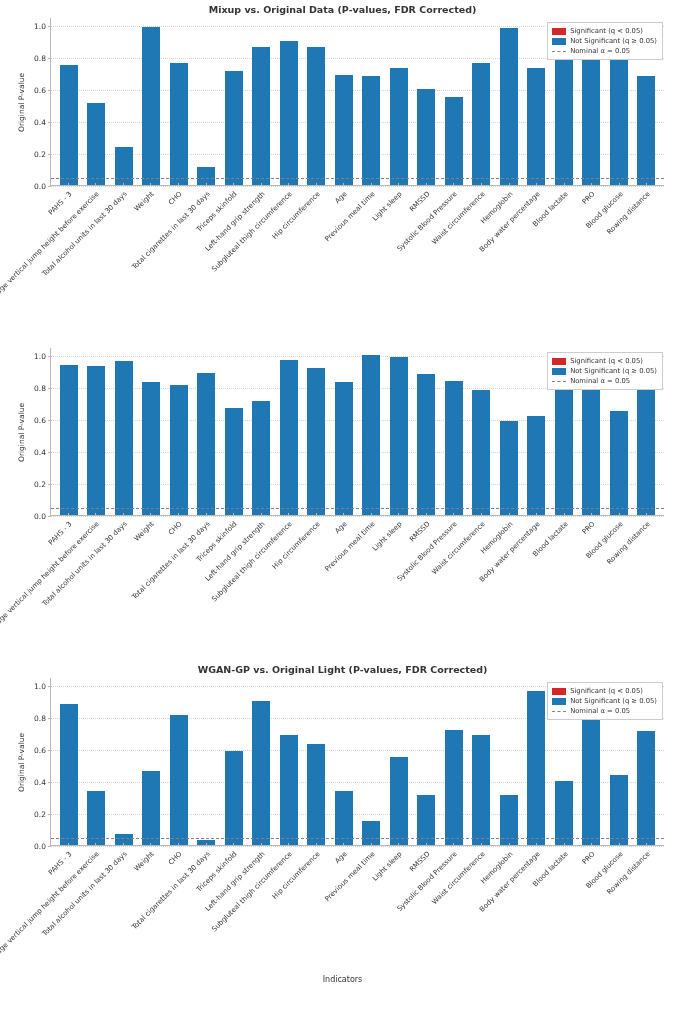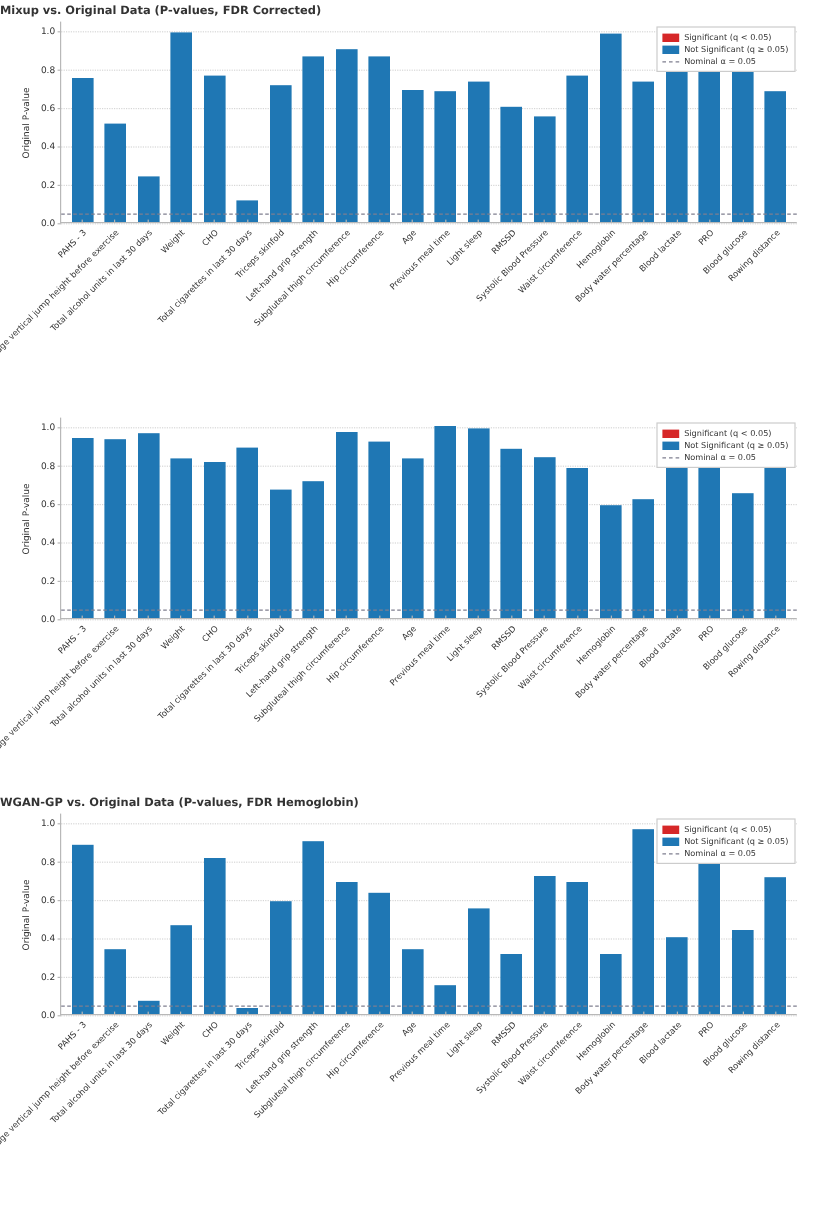--- a/index.html
+++ b/index.html
@@ -22,21 +22,21 @@
   .panel {
     position: relative;
     width: 685px;
     height: 330px;
   }
   .panel-title {
     position: absolute;
     top: 4px;
     left: 0;
     width: 685px;
-    text-align: left;
+    text-align: center;
     font-size: 9.5px;
     font-weight: bold;
     color: #333333;
   }
   
   .plot-area {
     position: absolute;
     left: 50px;
     top: 18px;
     width: 614px;
@@ -474,21 +474,21 @@
         <span>Not Significant (q ≥ 0.05)</span>
       </div>
       <div class="legend-row">
         <span class="swatch line"></span>
         <span>Nominal α = 0.05</span>
       </div>
     </div>
   </div>
 
   <div class="panel">
-    <div class="panel-title">WGAN-GP vs. Original Data (P-values, FDR Hemoglobin)</div>
+    <div class="panel-title">WGAN-GP vs. Original Light (P-values, FDR Corrected)</div>
     <div class="plot-area">
         <div class="grid-line" style="top: 168px;"></div>
         <div class="ytick" style="top: 168px; right: 100%; margin-right: 5px;">0.0</div>
         <div class="ytick-mark" style="top: 168px;"></div>
         <div class="grid-line" style="top: 136px;"></div>
         <div class="ytick" style="top: 136px; right: 100%; margin-right: 5px;">0.2</div>
         <div class="ytick-mark" style="top: 136px;"></div>
         <div class="grid-line" style="top: 104px;"></div>
         <div class="ytick" style="top: 104px; right: 100%; margin-right: 5px;">0.4</div>
         <div class="ytick-mark" style="top: 104px;"></div>
@@ -625,14 +625,15 @@
       </div>
       <div class="legend-row">
         <span class="swatch" style="background: rgb(31, 119, 180);"></span>
         <span>Not Significant (q ≥ 0.05)</span>
       </div>
       <div class="legend-row">
         <span class="swatch line"></span>
         <span>Nominal α = 0.05</span>
       </div>
     </div>
+    <div class="xaxis-title">Indicators</div>
   </div>
 </div>
 
 </body></html>

